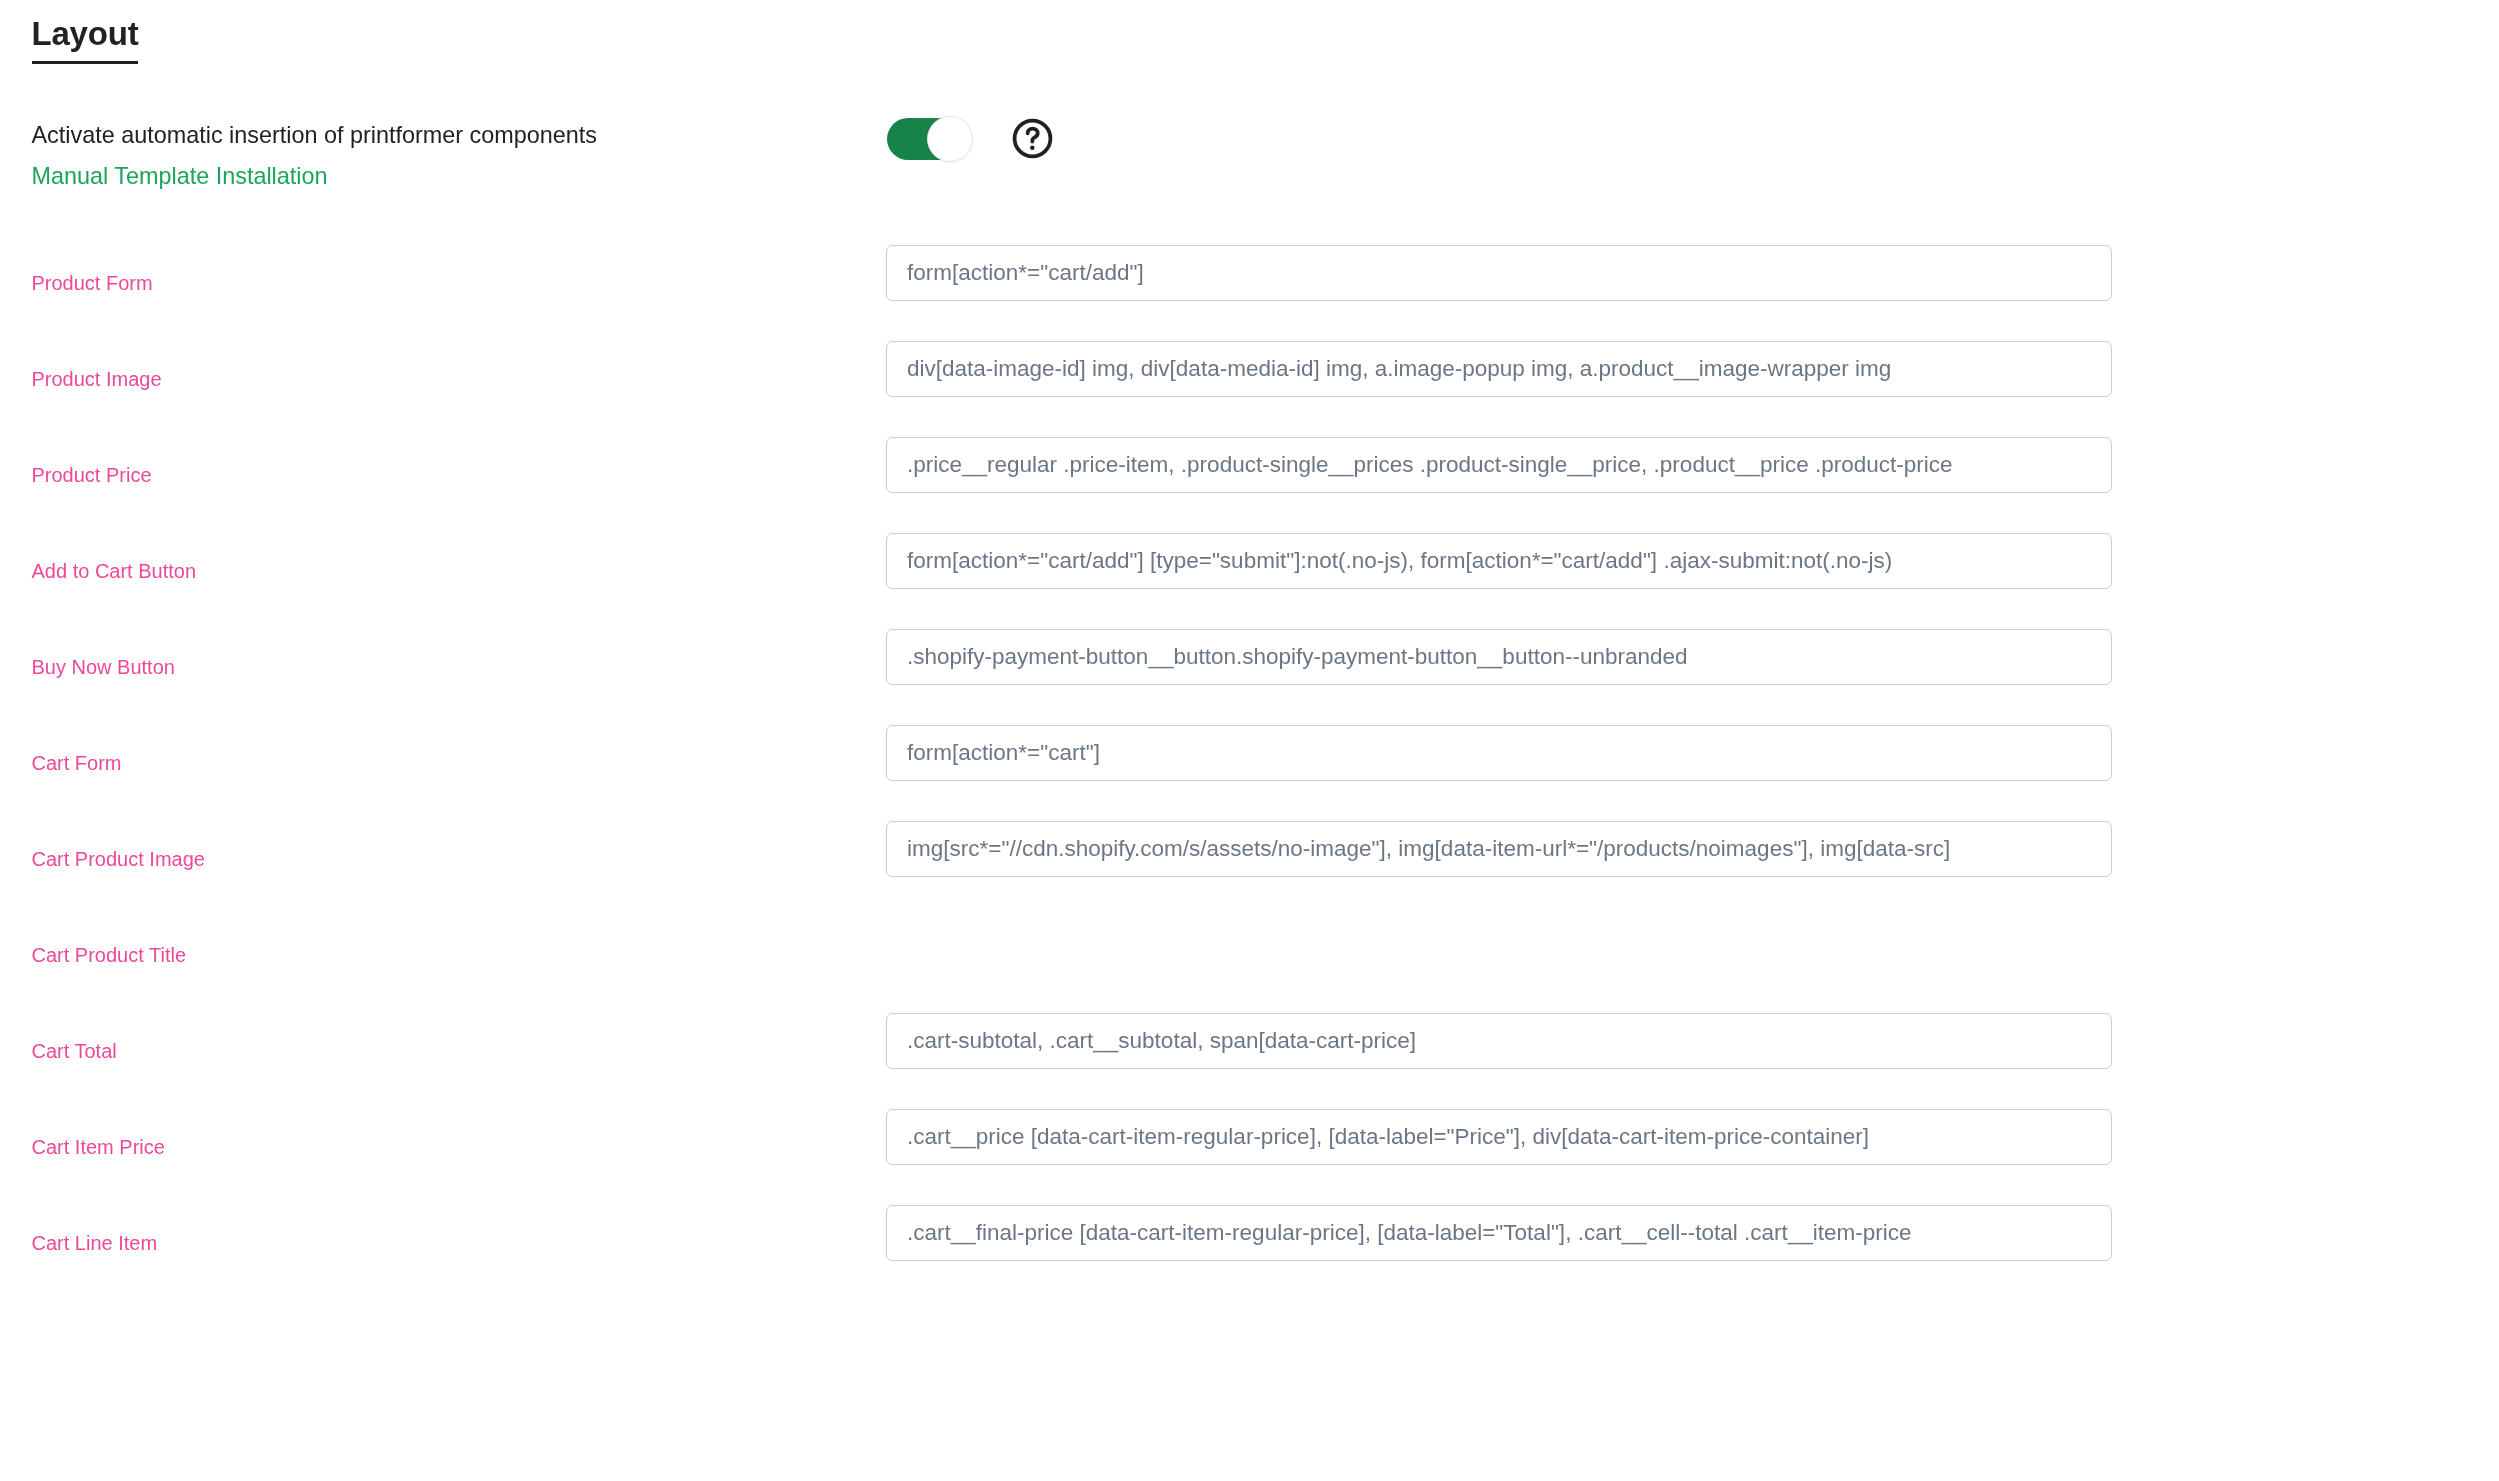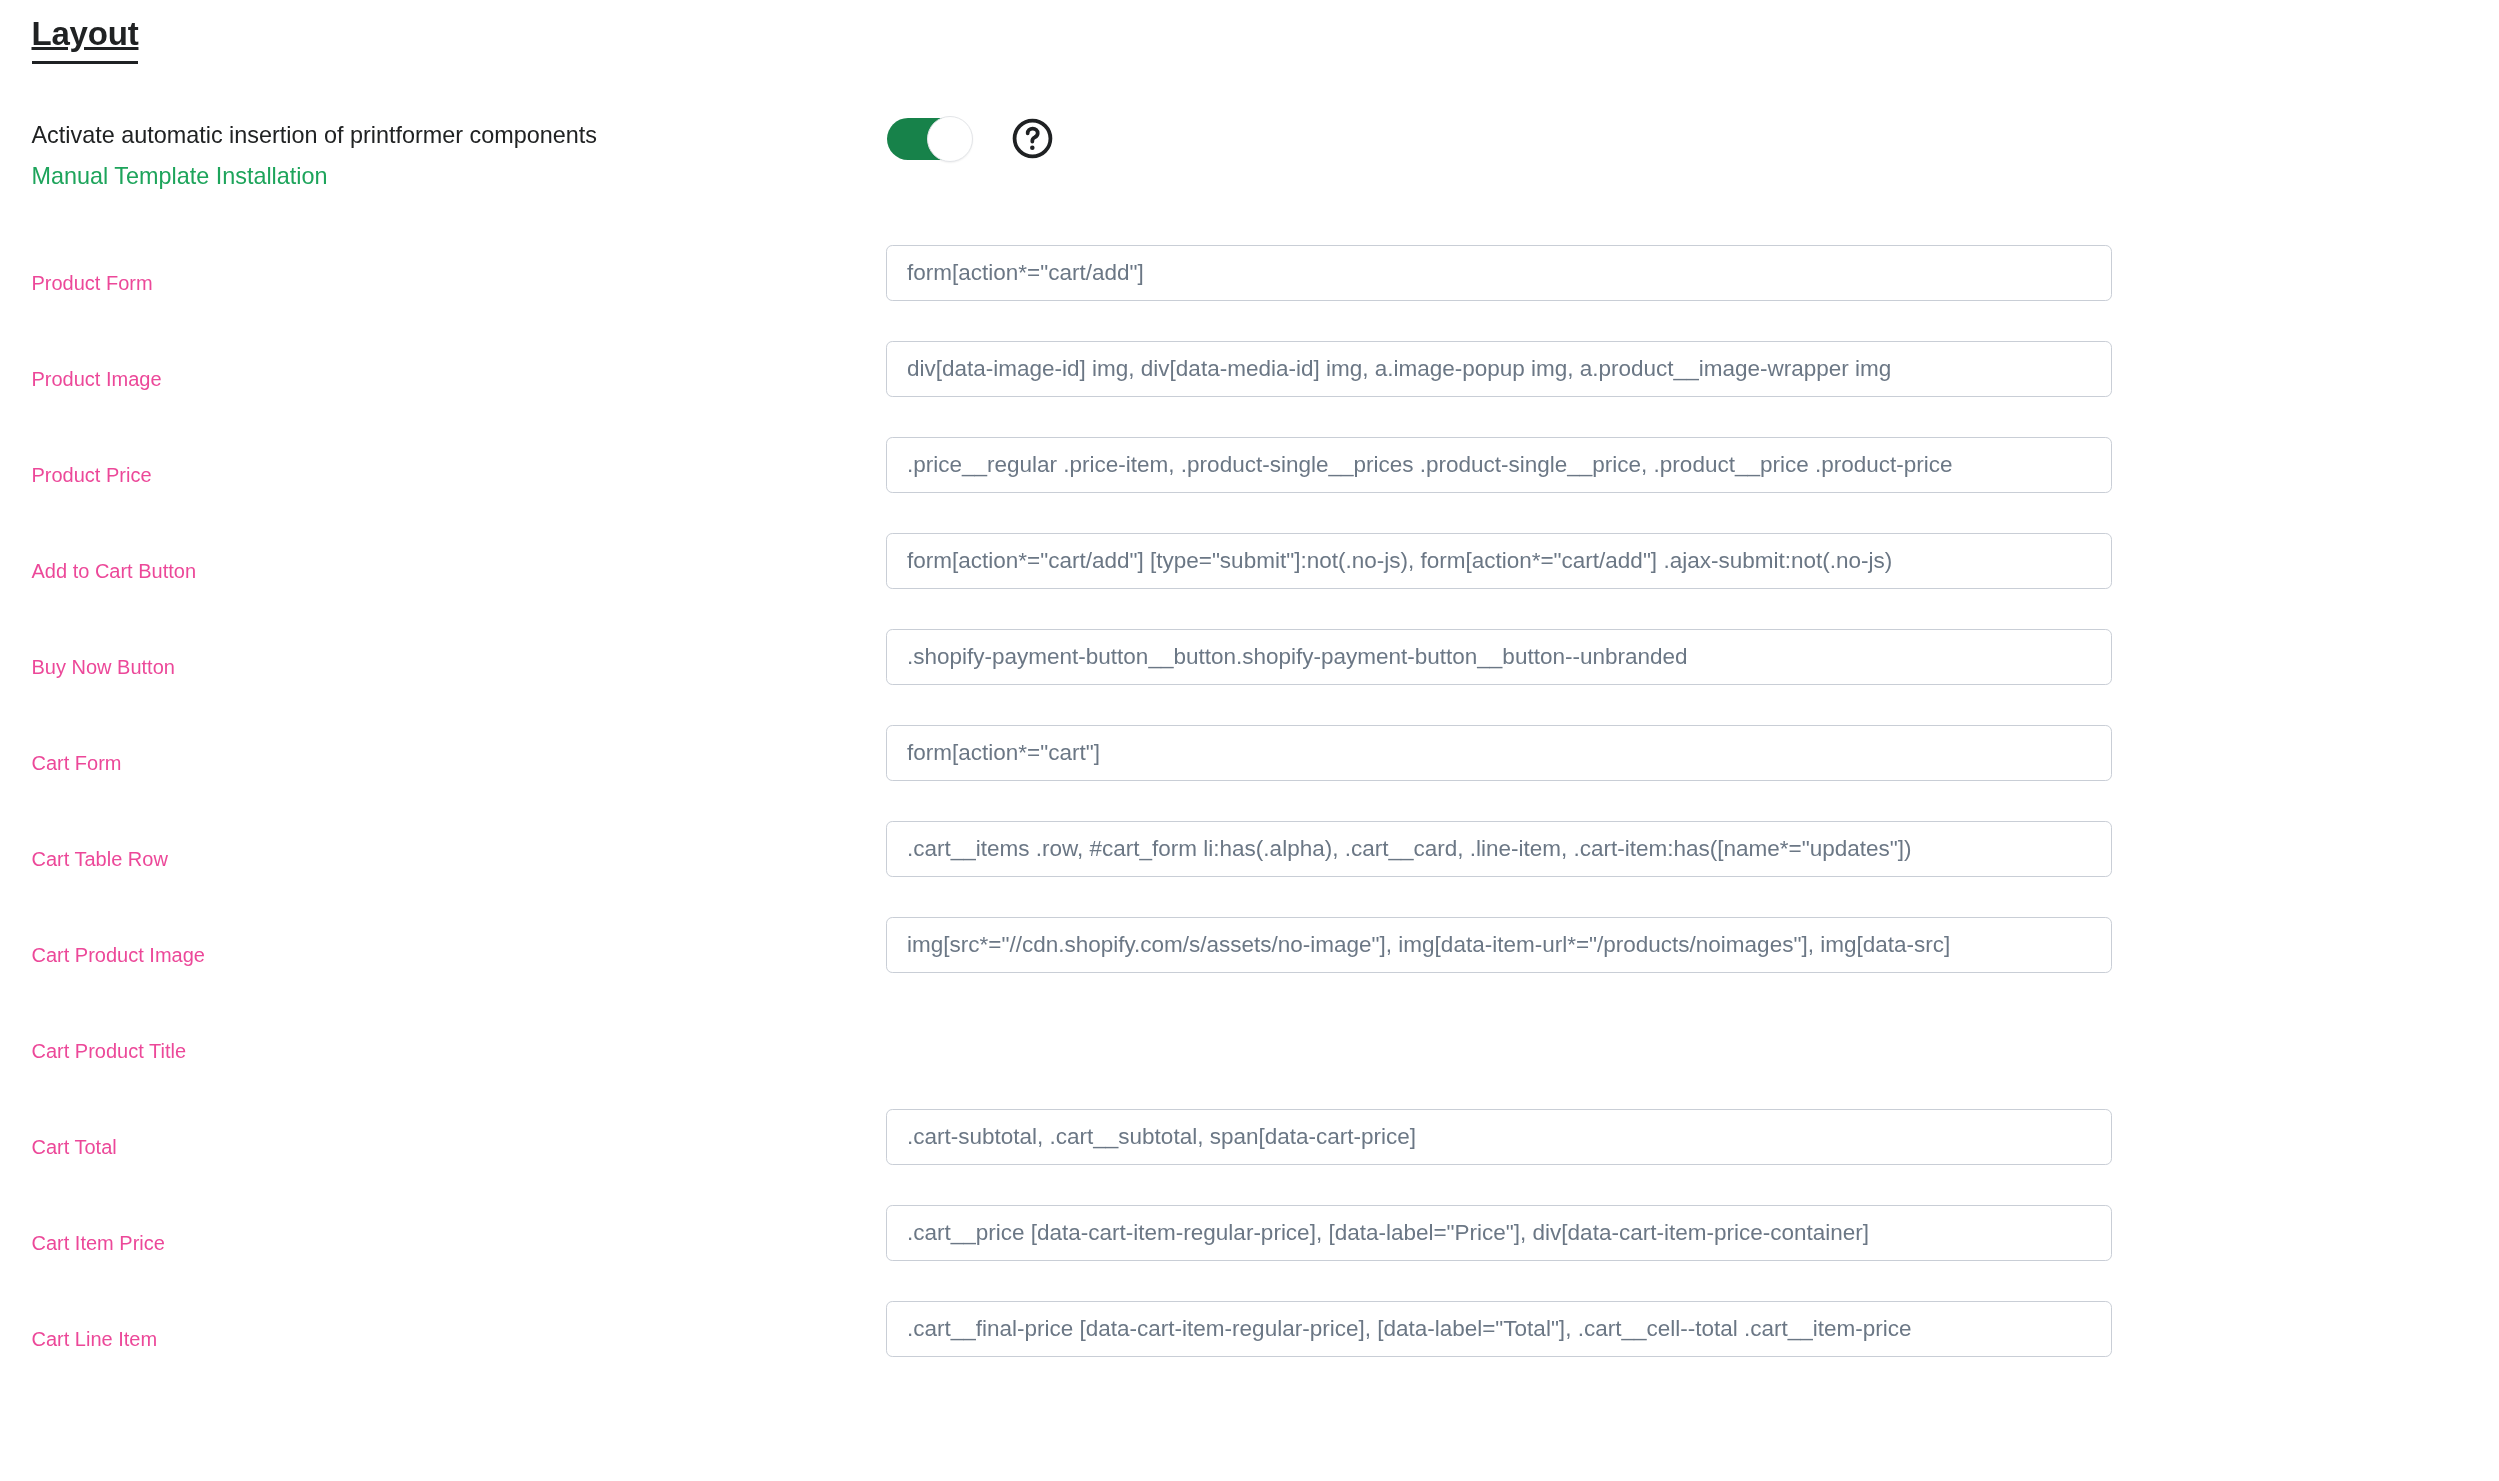--- a/index.html
+++ b/index.html
@@ -29,21 +29,20 @@
     left: 31.5px;
     top: 12.6px;
     font-size: 33px;
     font-weight: 700;
     color: #202223;
     letter-spacing: -0.2px;
     padding-bottom: 7.2px;
     border-bottom: 3.6px solid #1f2123;
     display: inline-block;
     line-height: 1.25;
-    text-decoration: underline;
   }
 
   
   .activate-row {
     position: absolute;
     left: 0;
     top: 122px;
     width: 2252px;
     height: 81px;
   }
@@ -187,24 +186,20 @@
       </div>
       <div class="form-row">
         <div class="row-label">Buy Now Button</div>
         <input class="row-input" type="text" value=".shopify-payment-button__button.shopify-payment-button__button--unbranded" style="">
       </div>
       <div class="form-row">
         <div class="row-label">Cart Form</div>
         <input class="row-input" type="text" value="form[action*=&quot;cart&quot;]" style="">
       </div>
       <div class="form-row">
-        <div class="row-label">Cart Table Row</div>
-        <input class="row-input" type="text" value=".cart__items .row, #cart_form li:has(.alpha), .cart__card, .line-item, .cart-item:has([name*=&quot;updates&quot;])" style="">
-      </div>
-      <div class="form-row">
         <div class="row-label">Cart Product Image</div>
         <input class="row-input" type="text" value="img[src*=&quot;//cdn.shopify.com/s/assets/no-image&quot;], img[data-item-url*=&quot;/products/noimages&quot;], img[data-src]" style="">
       </div>
       <div class="form-row">
         <div class="row-label">Cart Product Title</div>
       </div>
       <div class="form-row">
         <div class="row-label">Cart Total</div>
         <input class="row-input" type="text" value=".cart-subtotal, .cart__subtotal, span[data-cart-price]" style="">
       </div>

